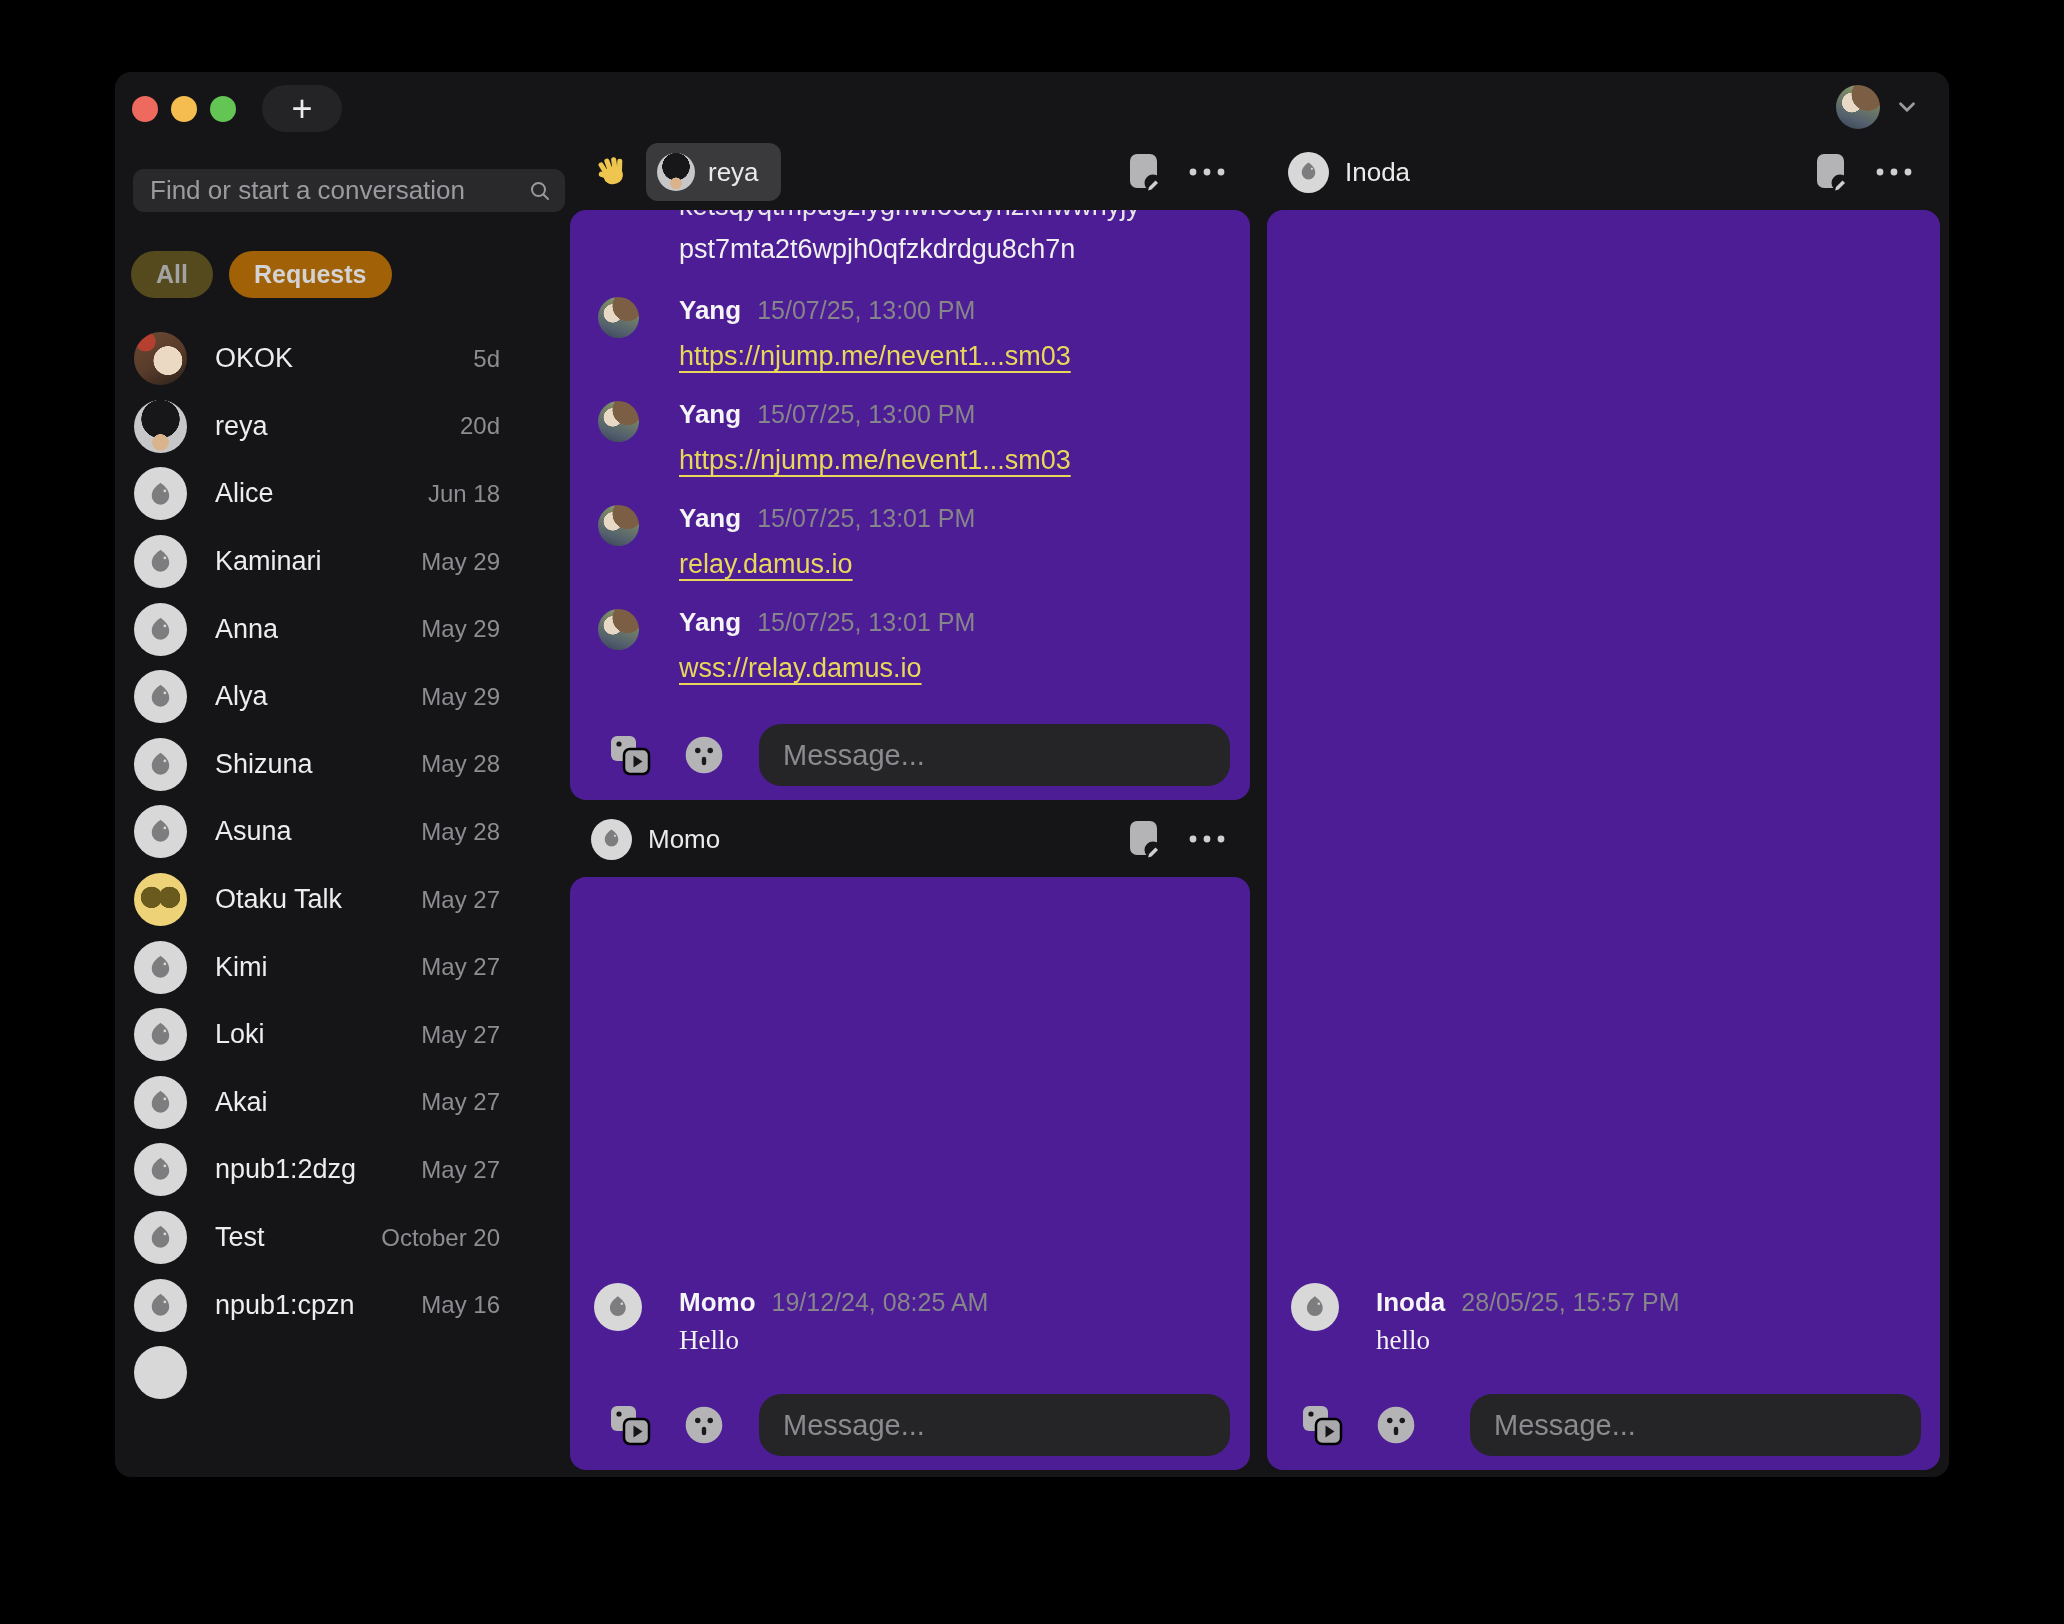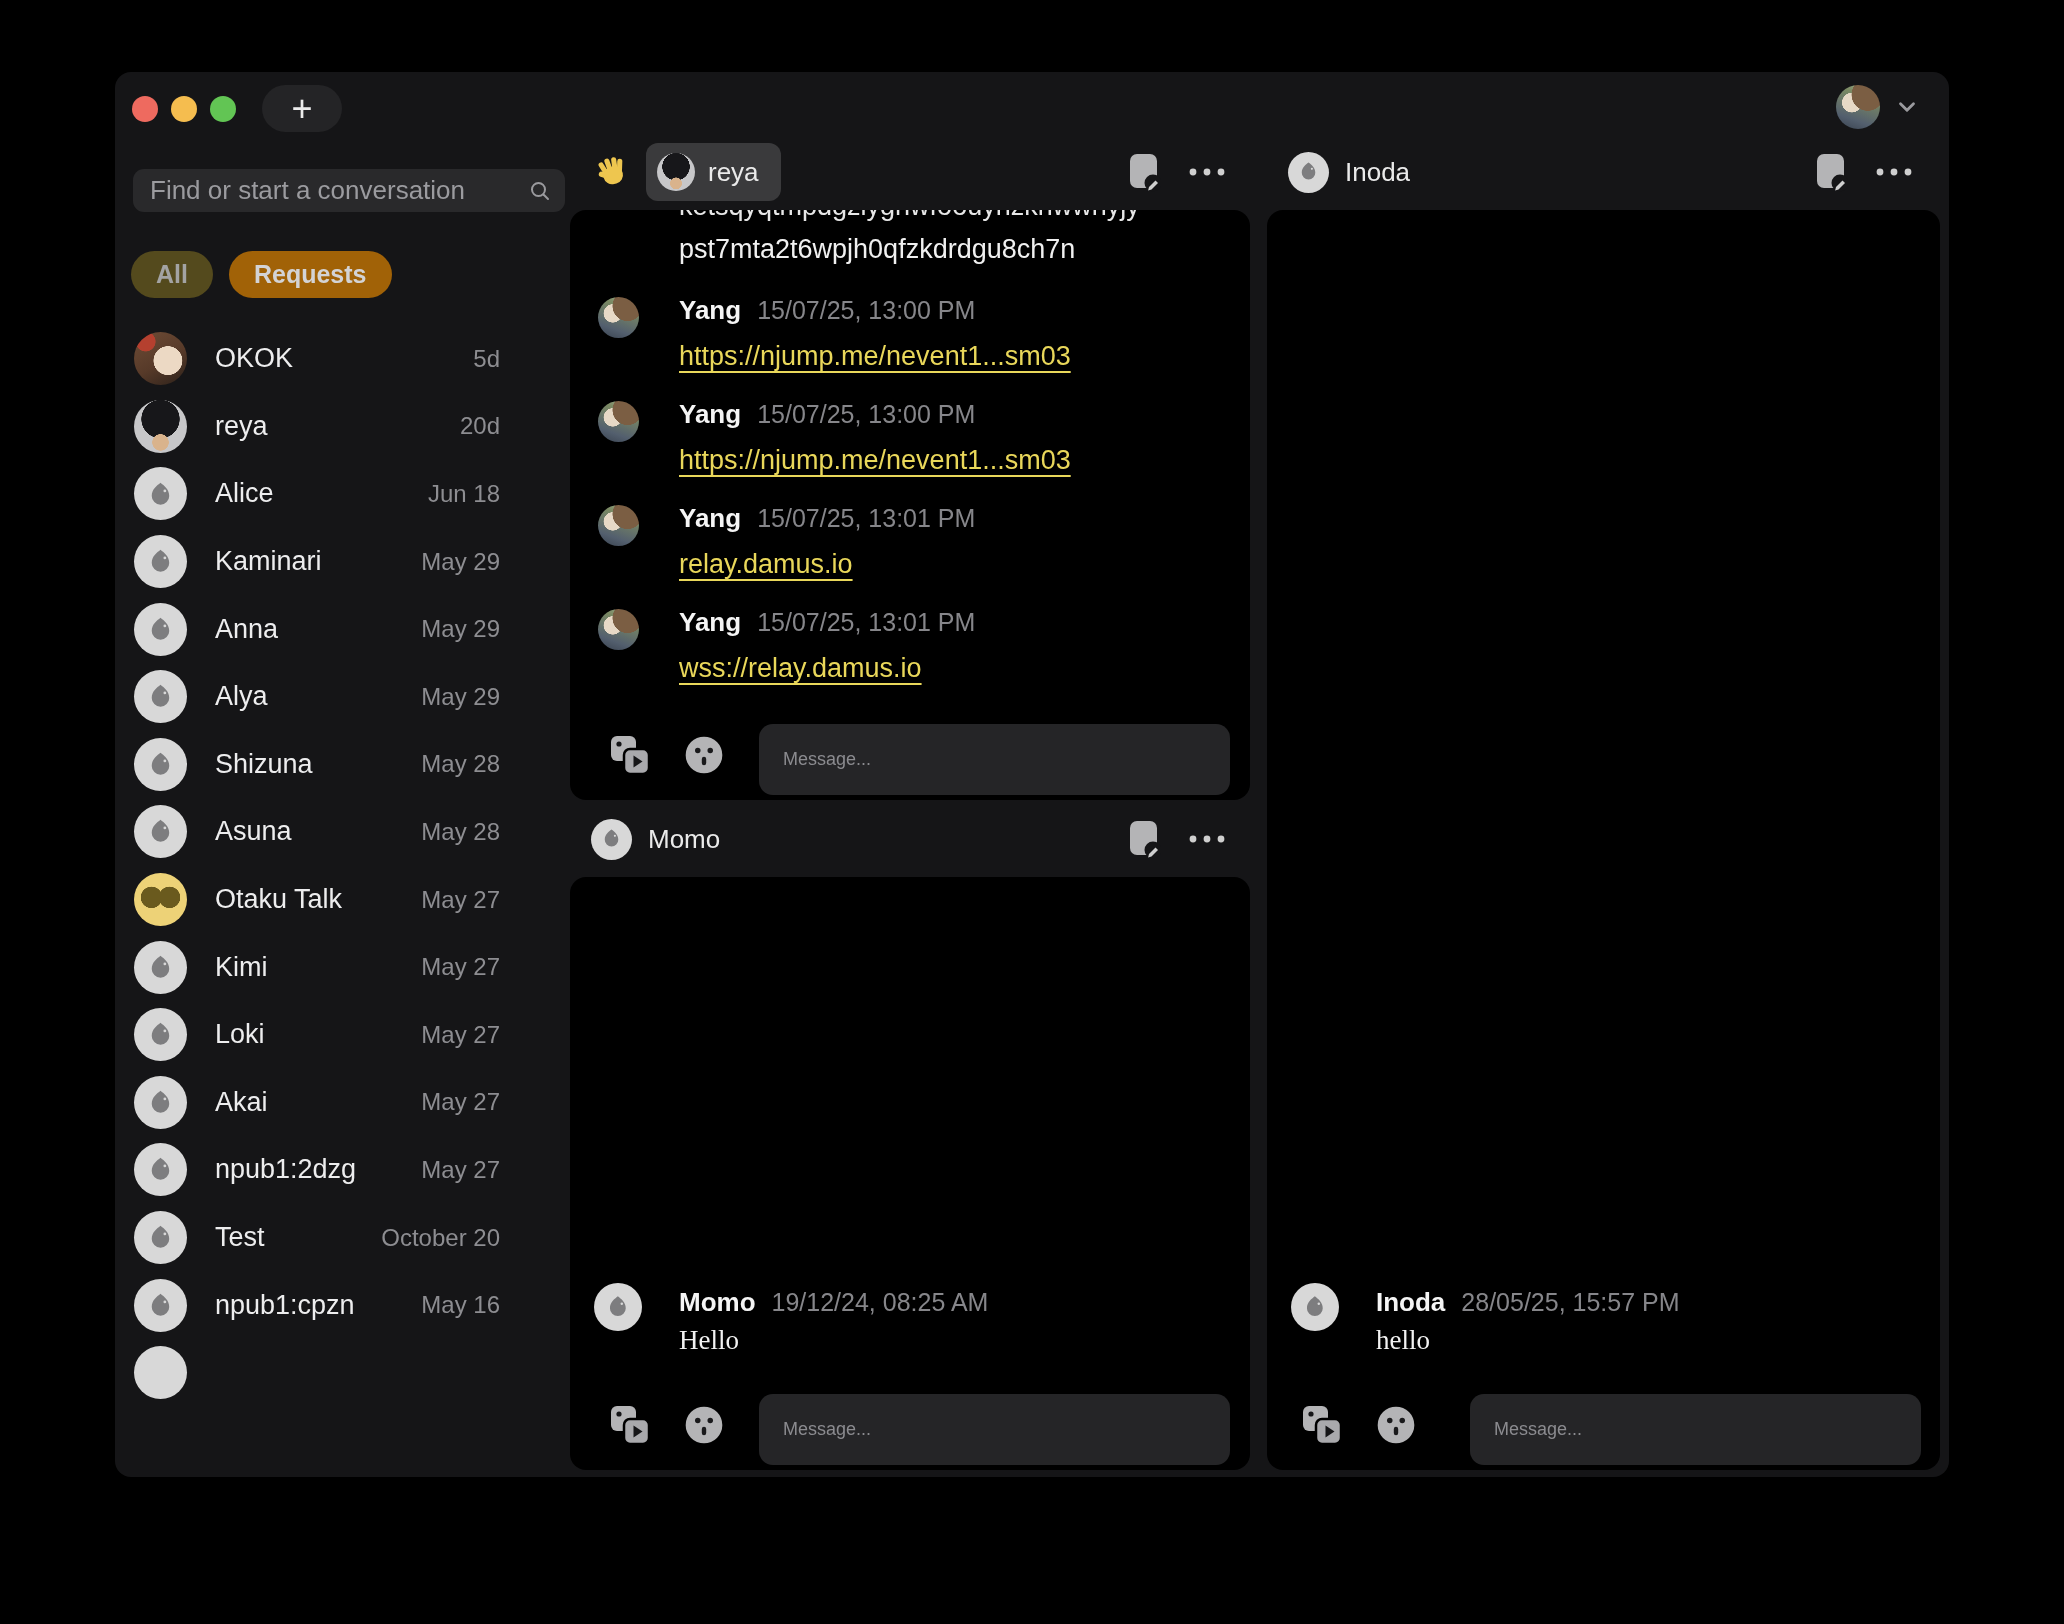--- a/index.html
+++ b/index.html
@@ -57,43 +57,43 @@
   .convrow .cdate{color:#8d8d91;font-size:24px;}
   
   .phead{position:absolute;height:58px;display:flex;align-items:center;}
   .phead .spacer{flex:1;}
   .phead .ptitle{color:#eaeaea;font-size:26px;}
   .phead .havatar{width:41px;height:41px;margin-right:16px;}
   .icon-btn{background:none;border:none;padding:0;cursor:pointer;display:flex;align-items:center;}
   .reya-pill{display:flex;align-items:center;gap:13px;background:#3a3a3c;border-radius:12px;
     height:58px;padding:0 22px 0 11px;cursor:pointer;}
   .reya-pill .avatar{width:38px;height:38px;}
-  .chatarea{position:absolute;background:#000000;border-radius:16px;overflow:hidden;}
+  .chatarea{position:absolute;background:#4c1d95;border-radius:16px;overflow:hidden;}
   .wave{width:37px;height:37px;margin-right:15px;flex:none;}
   
   .clipline{height:15px;overflow:hidden;margin:0 20px 0 109px;}
   .clipline span{display:block;margin-top:-21px;color:#e6e6e6;font-size:27px;line-height:34px;
     word-break:break-all;}
   .contline{margin:6px 20px 0 109px;color:#f0f0f0;font-size:27px;line-height:36px;
     word-break:break-all;}
   .msg{position:relative;padding-left:109px;margin-top:28px;}
   .msg .avatar{position:absolute;left:28px;top:2px;width:41px;height:41px;}
   .msg-head{display:flex;align-items:baseline;gap:16px;line-height:30px;}
   .author{color:#f5f5f5;font-size:26px;font-weight:700;}
   .mtime{color:#86868a;font-size:25px;}
   .mlink{display:inline-block;margin-top:16px;line-height:30px;color:#e9d75a;font-size:27px;
     text-decoration:underline;text-underline-offset:6px;cursor:pointer;}
   .mtext{margin-top:8px;line-height:30px;color:#f2f2f2;font-size:27px;font-family:Liberation Serif, serif;}
   .bottom-msg{position:absolute;left:0;right:0;bottom:115px;padding-left:109px;}
   .bottom-msg .avatar{position:absolute;left:24px;top:-4px;width:48px;height:48px;}
   
   .input-row{position:absolute;left:0;right:0;bottom:14px;height:62px;}
   .in-ic{position:absolute;top:9px;}
-  .msg-input{position:absolute;height:71px;background:#252527;border:none;border-radius:14px;
-    color:#e8e8e8;font-size:18px;padding:0 24px;outline:none;font-family:inherit;}
+  .msg-input{position:absolute;height:62px;background:#252527;border:none;border-radius:22px;
+    color:#e8e8e8;font-size:29px;padding:0 24px;outline:none;font-family:inherit;}
   .msg-input::placeholder{color:#8b8b8f;}
   
   #reya-head{left:455px;top:71px;width:683px;padding:0 26px 0 24px;}
   #reya-area{left:455px;top:138px;width:680px;height:590px;}
   #momo-head{left:455px;top:738px;width:683px;padding:0 26px 0 21px;}
   #momo-area{left:455px;top:805px;width:680px;height:593px;}
   #inoda-head{left:1152px;top:71px;width:673px;padding:0 26px 0 21px;}
   #inoda-area{left:1152px;top:138px;width:673px;height:1260px;}
   .mid .msg-input{left:189px;width:471px;}
   .mid .ic-media{left:38px;}

